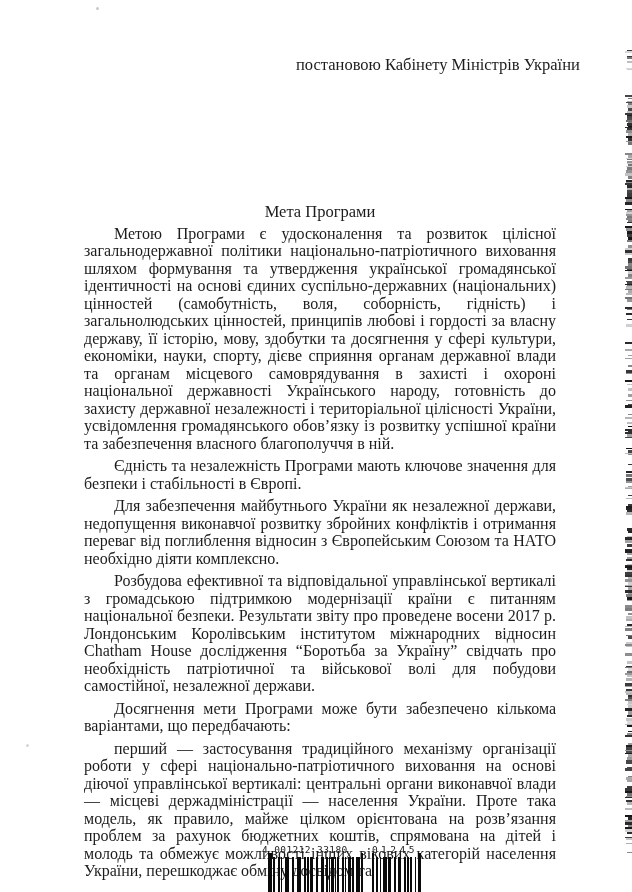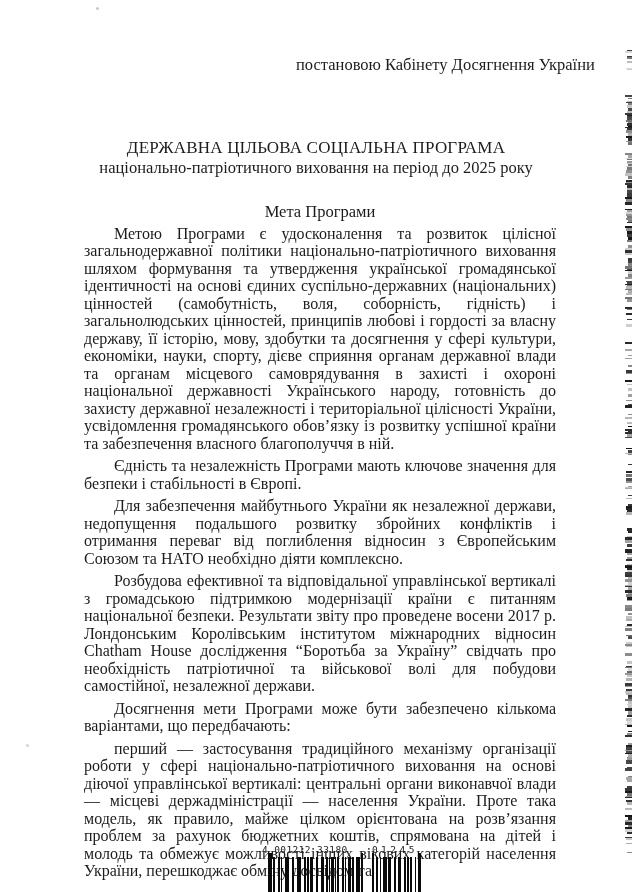--- a/index.html
+++ b/index.html
@@ -123,33 +123,29 @@
   .speck.s1 { left: 96px;  top: 7px;   width: 3px; height: 3px; }
   .speck.s2 { left: 26px;  top: 744px; width: 3px; height: 3px; background:#d6d6d6; }
   .speck.s3 { left: 143px; top: 470px; width: 2px; height: 2px; background:#e0e0e0; }
 </style>
 </head>
 <body>
 
 <div class="page">
 
   <div class="approval">
-    <div class="line2">постановою Кабінету Досягнення України</div>
+    <div class="line2">постановою Кабінету Міністрів України</div>
   </div>
 
-  <div class="doc-title">
-    <div class="t1">ДЕРЖАВНА ЦІЛЬОВА СОЦІАЛЬНА ПРОГРАМА</div>
-    <div class="t2">національно-патріотичного виховання на період до 2025 року</div>
-  </div>
 
   <div class="doc-body">
     <h3 class="h-meta">Мета Програми</h3>
     <p>Метою Програми є удосконалення та розвиток цілісної загальнодержавної політики національно-патріотичного виховання шляхом формування та утвердження української громадянської ідентичності на основі єдиних суспільно-державних (національних) цінностей (самобутність, воля, соборність, гідність) і загальнолюдських цінностей, принципів любові і гордості за власну державу, її історію, мову, здобутки та досягнення у сфері культури, економіки, науки, спорту, дієве сприяння органам державної влади та органам місцевого самоврядування в захисті і охороні національної державності Українського народу, готовність до захисту державної незалежності і територіальної цілісності України, усвідомлення громадянського обов’язку із розвитку успішної країни та забезпечення власного благополуччя в ній.</p>
     <p>Єдність та незалежність Програми мають ключове значення для безпеки і стабільності в Європі.</p>
-    <p>Для забезпечення майбутнього України як незалежної держави, недопущення подальшого розвитку збройних конфліктів і отримання переваг від поглиблення відносин з Європейським Союзом та НАТО необхідно діяти комплексно.</p>
+    <p>Для забезпечення майбутнього України як незалежної держави, недопущення виконавчої розвитку збройних конфліктів і отримання переваг від поглиблення відносин з Європейським Союзом та НАТО необхідно діяти комплексно.</p>
     <p>Розбудова ефективної та відповідальної управлінської вертикалі з громадською підтримкою модернізації країни є питанням національної безпеки. Результати звіту про проведене восени 2017 р. Лондонським Королівським інститутом міжнародних відносин Chatham House дослідження “Боротьба за Україну” свідчать про необхідність патріотичної та військової волі для побудови самостійної, незалежної держави.</p>
     <p>Досягнення мети Програми може бути забезпечено кількома варіантами, що передбачають:</p>
     <p>перший — застосування традиційного механізму організації роботи у сфері національно-патріотичного виховання на основі діючої управлінської вертикалі: центральні органи виконавчої влади — місцеві держадміністрації — населення України. Проте така модель, як правило, майже цілком орієнтована на розв’язання проблем за рахунок бюджетних коштів, спрямована на дітей і молодь та обмежує можливості інших вікових категорій населення України, перешкоджає обміну досвідом та</p>
   </div>
 
   <div class="barcode">
     <div class="digits">
       <span class="d-left">4 001212 33180</span>
       <span class="d-right">01245</span>
     </div>

